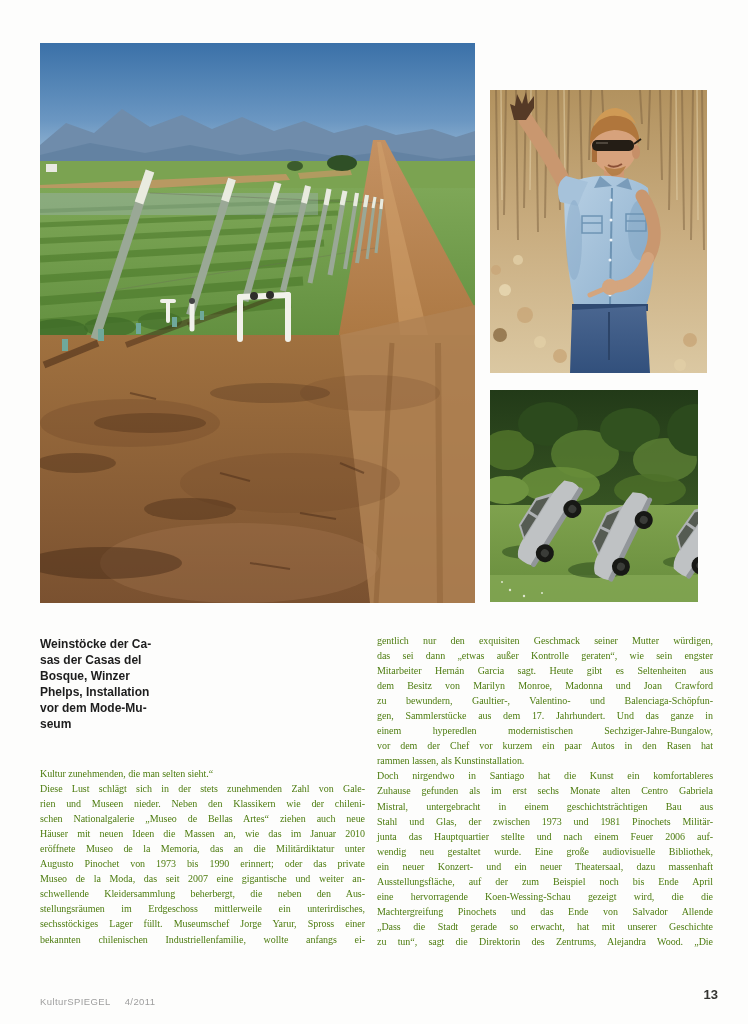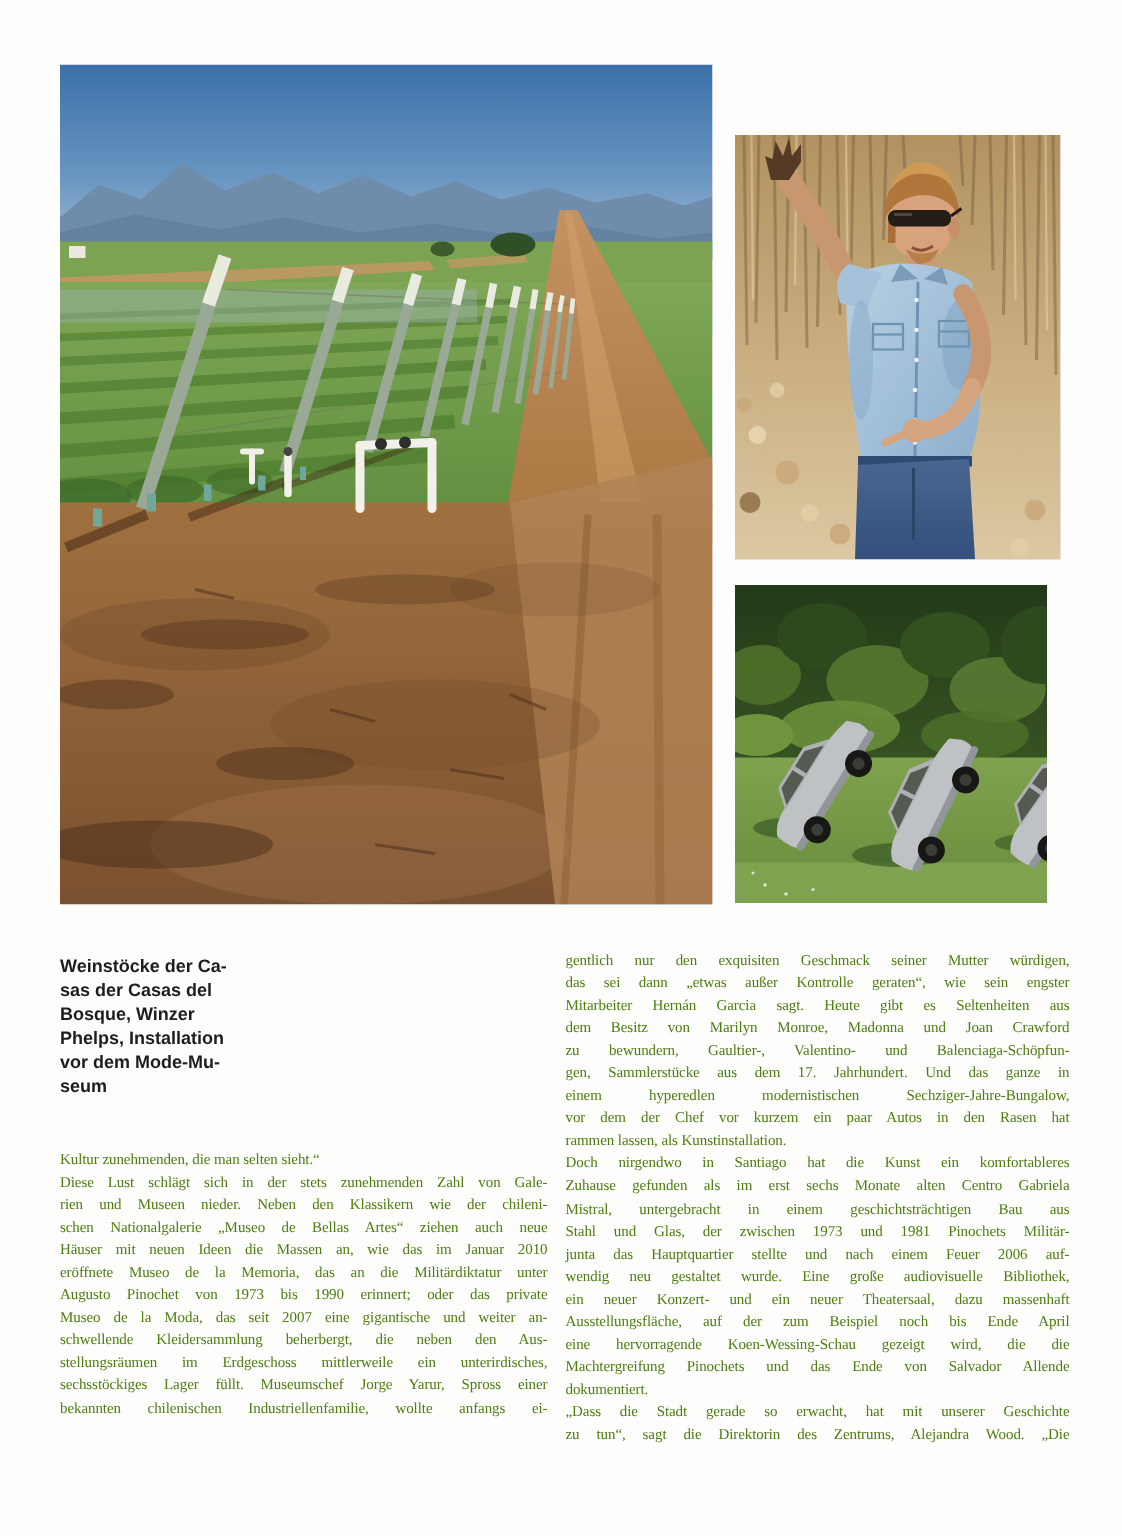--- a/index.html
+++ b/index.html
@@ -343,19 +343,22 @@
     <div class="blk just">Doch nirgendwo in Santiago hat die Kunst ein komfortableres
 Zuhause gefunden als im erst sechs Monate alten Centro Gabriela
 Mistral, untergebracht in einem geschichtsträchtigen Bau aus
 Stahl und Glas, der zwischen 1973 und 1981 Pinochets Militär-
 junta das Hauptquartier stellte und nach einem Feuer 2006 auf-
 wendig neu gestaltet wurde. Eine große audiovisuelle Bibliothek,
 ein neuer Konzert- und ein neuer Theatersaal, dazu massenhaft
 Ausstellungsfläche, auf der zum Beispiel noch bis Ende April
 eine hervorragende Koen-Wessing-Schau gezeigt wird, die die
 Machtergreifung Pinochets und das Ende von Salvador Allende</div>
-    <div class="blk plain">dokumentiert.</div>
     <div class="blk just">„Dass die Stadt gerade so erwacht, hat mit unserer Geschichte
 zu tun“, sagt die Direktorin des Zentrums, Alejandra Wood. „Die</div>
   </div>
 
+  <div class="footer">
+    <span class="footer-mag">KulturSPIEGEL</span><span class="footer-issue">4/2011</span>
+    <span class="footer-page">13</span>
+  </div>
 
 </div>
 
 </body></html>

